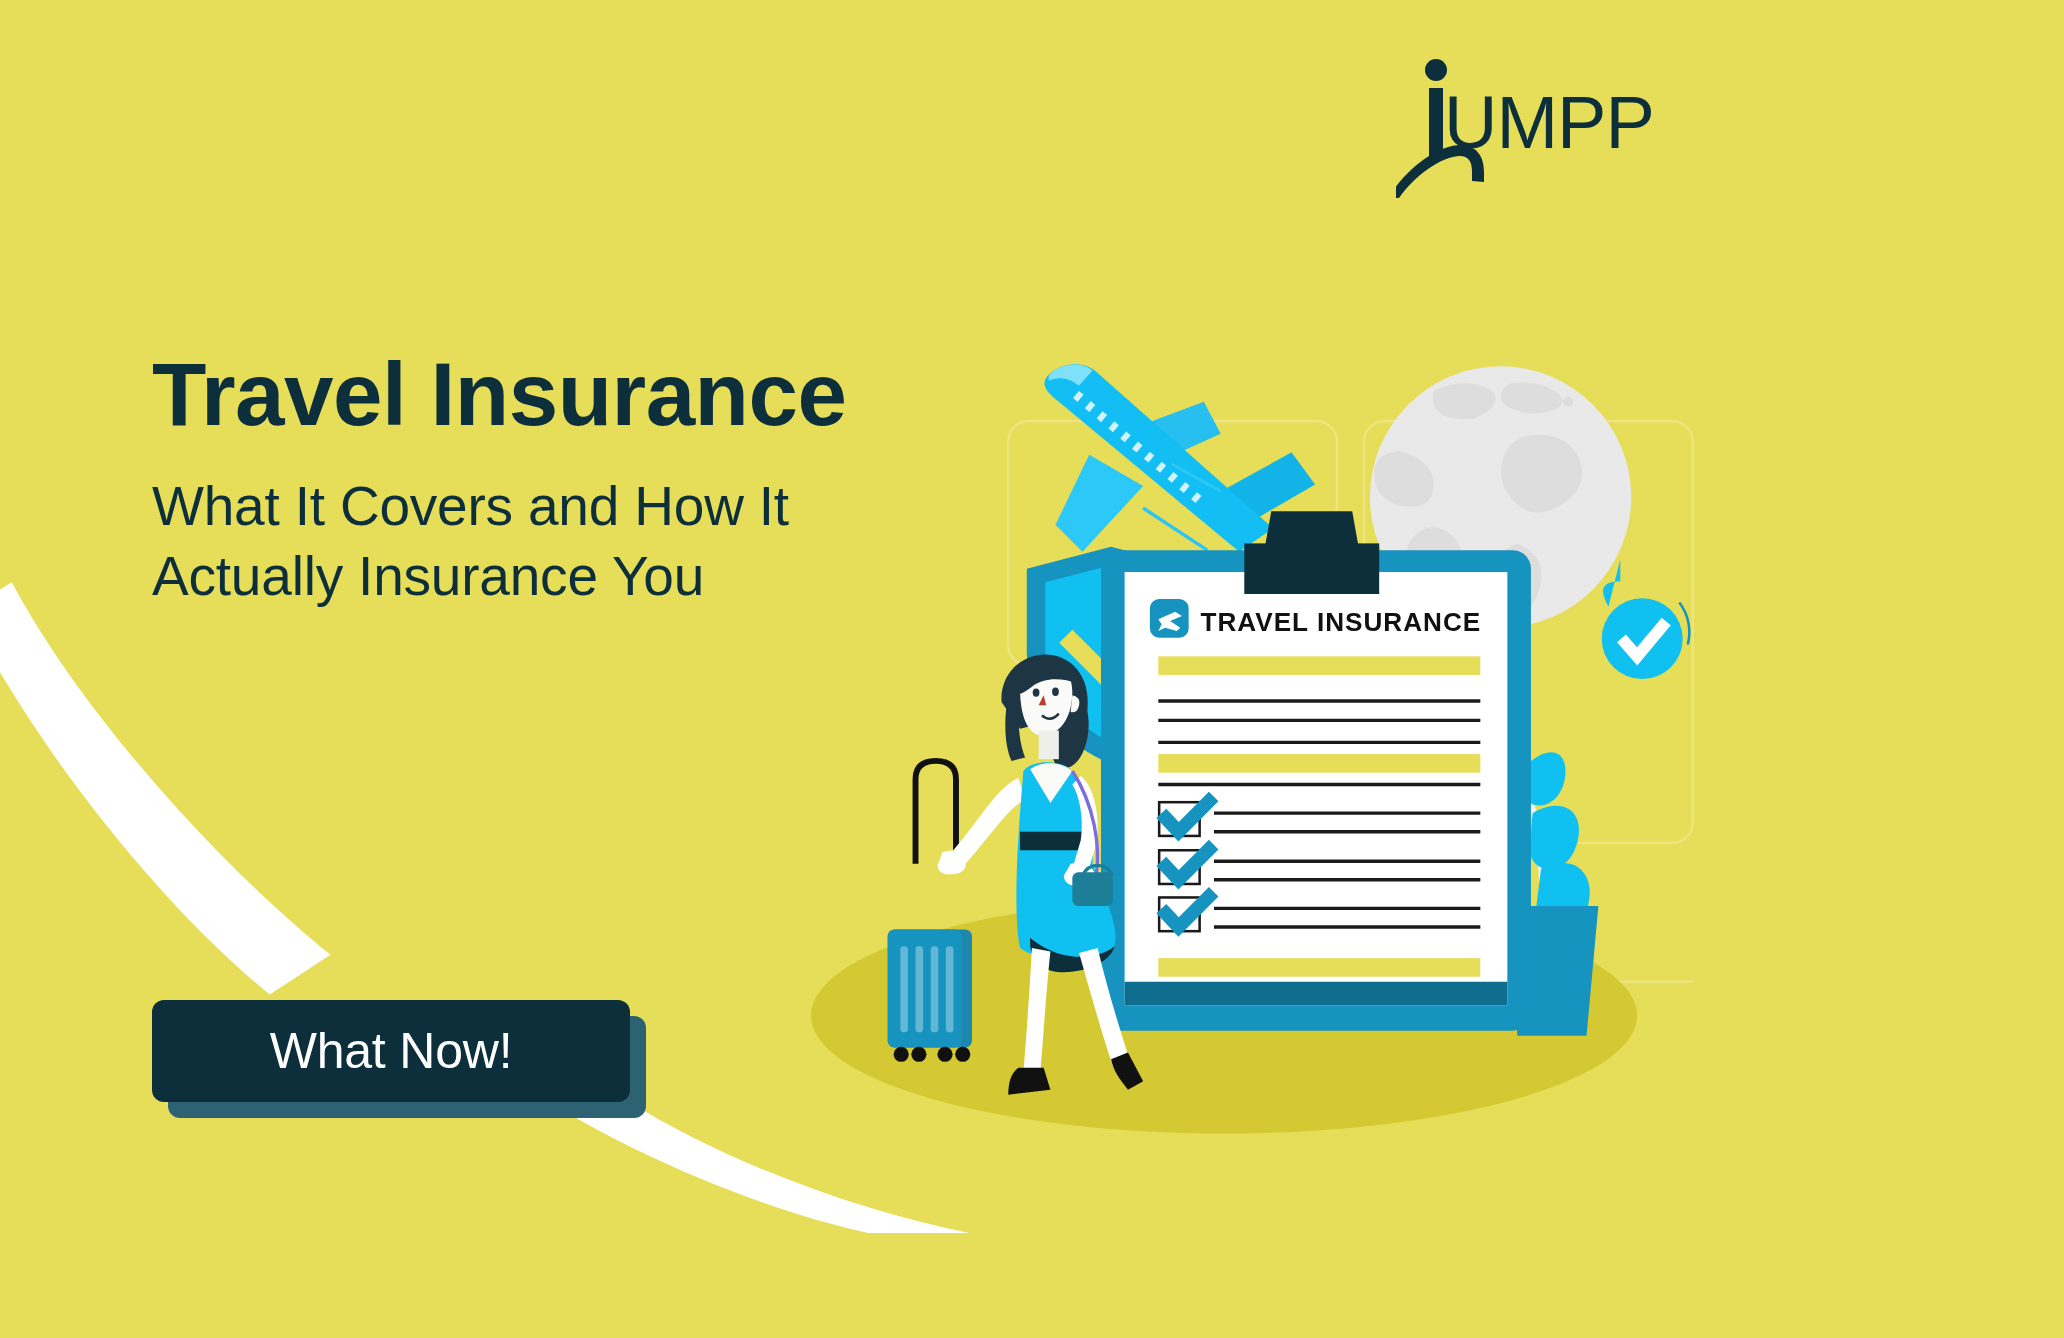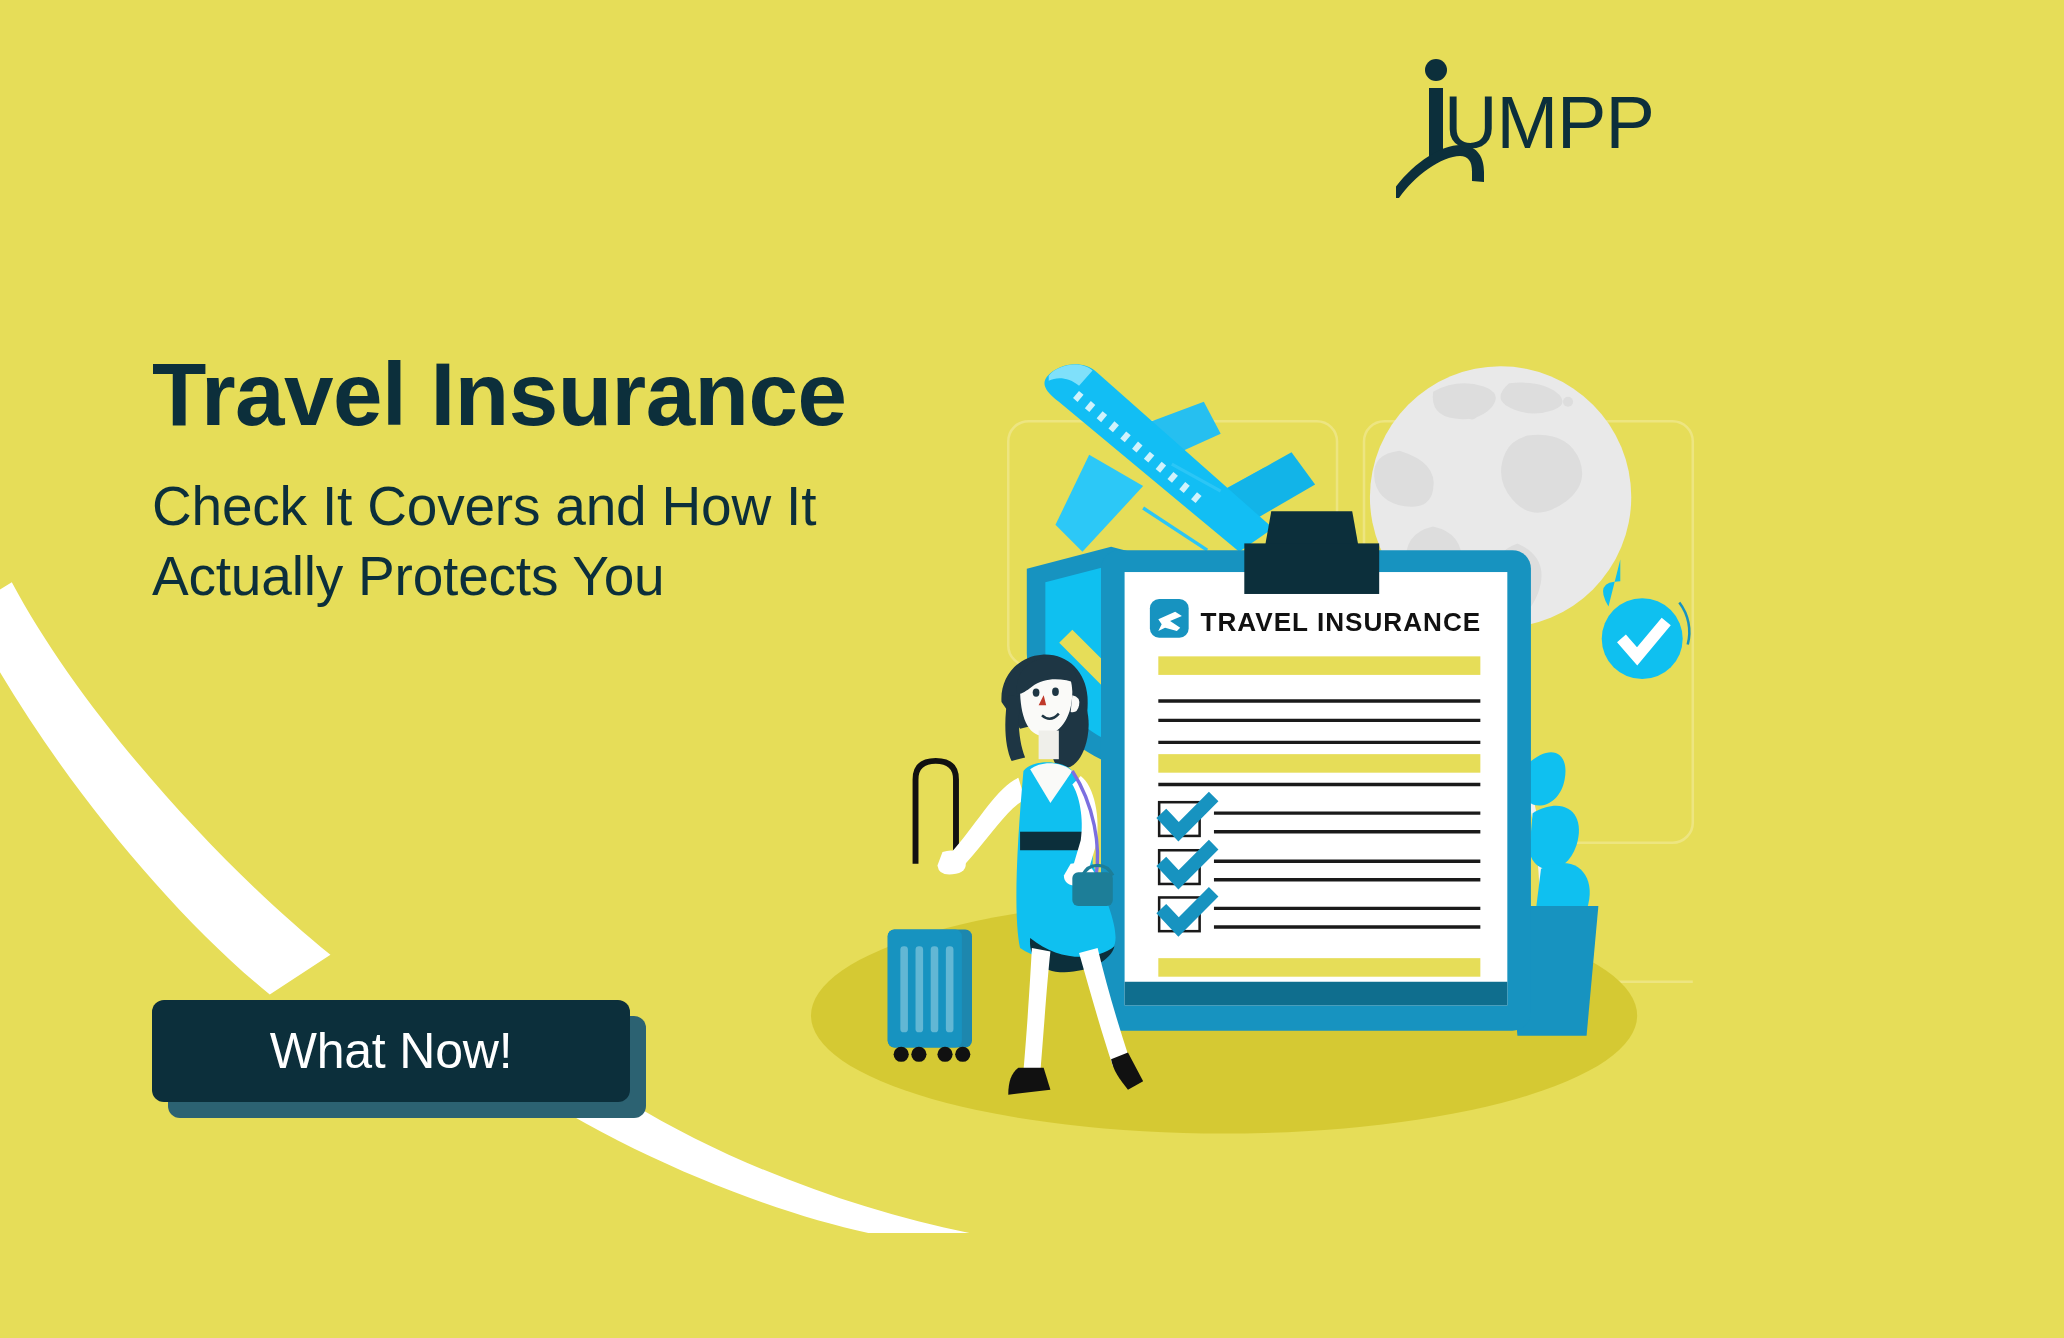--- a/index.html
+++ b/index.html
@@ -105,22 +105,22 @@
 
     <path d="M -8 150 C 12 118 44 96 66 97 C 82 98 88 110 88 124 L 88 134 L 76 133 L 76 124
              C 76 113 72 108 64 108 C 46 108 18 128 3 150 Z" fill="#0C2F3B"></path>
 
     <text x="48" y="100" font-family="Liberation Sans, sans-serif" font-size="74" font-weight="400" letter-spacing="-1" fill="#0C2F3B">UMPP</text>
   </svg>
 
   <div id="text-block">
     <div id="headline">Travel Insurance</div>
     <div id="subhead">
-      <span class="l">Check It Covers and How It</span>
-      <span class="l">Actually Protects You</span>
+      <span class="l">What It Covers and How It</span>
+      <span class="l">Actually Insurance You</span>
     </div>
   </div>
 
   <div id="cta-wrap">
     <div id="cta-shadow"></div>
     <button id="cta-button">What Now!</button>
   </div>
 
   <svg class="layer" viewBox="0 0 2064 1338" xmlns="http://www.w3.org/2000/svg">
 

